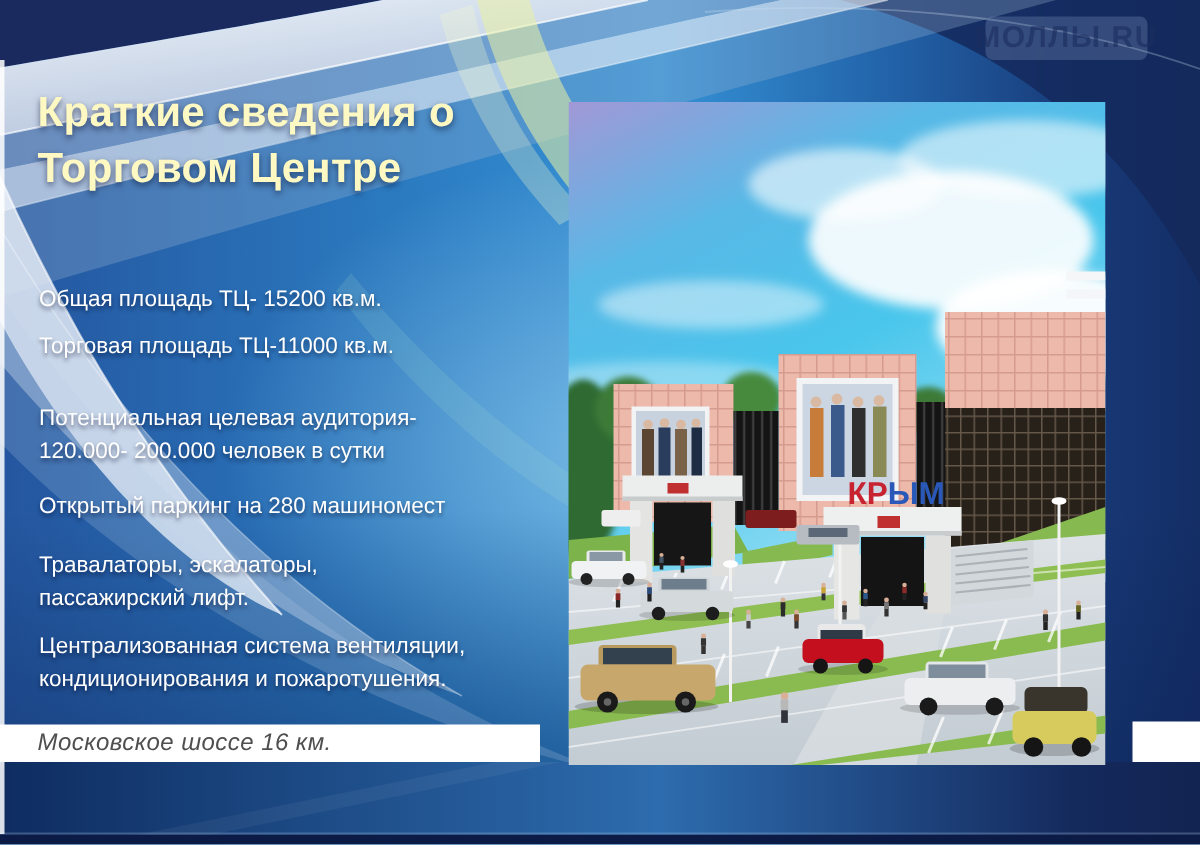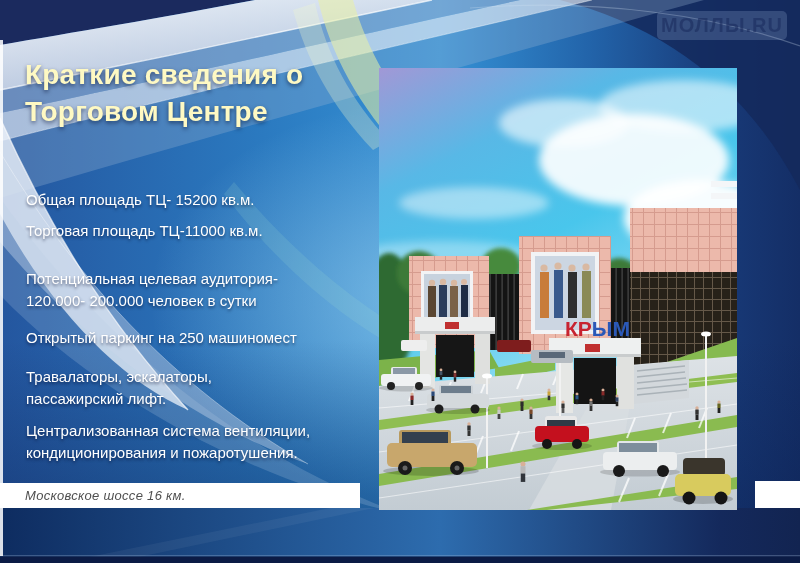--- a/index.html
+++ b/index.html
@@ -10,22 +10,22 @@
          font-size:28px;font-weight:bold;line-height:37px;white-space:pre-line;
          letter-spacing:.2px;text-shadow:0 2px 4px rgba(0,10,40,.55);}
   .bullet{position:absolute;left:26px;width:355px;color:#fff;font-size:15px;
           font-weight:normal;line-height:22px;white-space:pre-line;
           text-shadow:0 2px 3px rgba(0,10,40,.55);}
   #b0{top:189px}#b1{top:220px}#b2{top:268px}#b3{top:327px}#b4{top:366px}#b5{top:420px}
   .photo{position:absolute;left:379px;top:68px;width:358px;height:442px;}
   .band{position:absolute;background:#ffffff;}
   .band-left{left:0;top:483px;width:360px;height:25px;display:flex;align-items:center;}
   .band-right{left:755px;top:481px;width:45px;height:27px;}
-  .footer-text{margin-left:25px;font-size:13px;font-style:italic;color:#4f4f4f;letter-spacing:.3px;}
-  .logo{position:absolute;left:657px;top:11px;width:130px;height:29px;border-radius:5px;
+  .footer-text{margin-left:25px;font-size:16px;font-style:italic;color:#4f4f4f;letter-spacing:.3px;}
+  .logo{position:absolute;left:657px;top:11px;width:108px;height:29px;border-radius:5px;
         background:rgba(145,170,210,.26);display:flex;align-items:center;justify-content:center;
         font-size:20px;font-weight:bold;letter-spacing:1px;color:rgba(28,45,95,.62);}
 </style>
 </head>
 <body>
 
 <div class="slide">
 
   <svg class="bg" width="800" height="563" viewBox="0 0 800 563">
     <defs>
@@ -86,21 +86,21 @@
 
   <div class="logo">МОЛЛЫ.RU</div>
 
   <div class="title">Краткие сведения о
 Торговом Центре</div>
 
   <div class="bullet" id="b0">Общая площадь ТЦ- 15200 кв.м.</div>
   <div class="bullet" id="b1">Торговая площадь ТЦ-11000 кв.м.</div>
   <div class="bullet" id="b2">Потенциальная целевая аудитория-
 120.000- 200.000 человек в сутки</div>
-  <div class="bullet" id="b3">Открытый паркинг на 250 машиномест</div>
+  <div class="bullet" id="b3">Открытый паркинг на 280 машиномест</div>
   <div class="bullet" id="b4">Травалаторы, эскалаторы,
 пассажирский лифт.</div>
   <div class="bullet" id="b5">Централизованная система вентиляции,
 кондиционирования и пожаротушения.</div>
 
   <svg class="photo" width="358" height="442" viewBox="0 0 358 442">
     <defs>
       <linearGradient id="gSky" x1="0" y1="0" x2=".55" y2="1">
         <stop offset="0" stop-color="#a198d6"></stop>
           <stop offset=".3" stop-color="#58b8e6"></stop>

